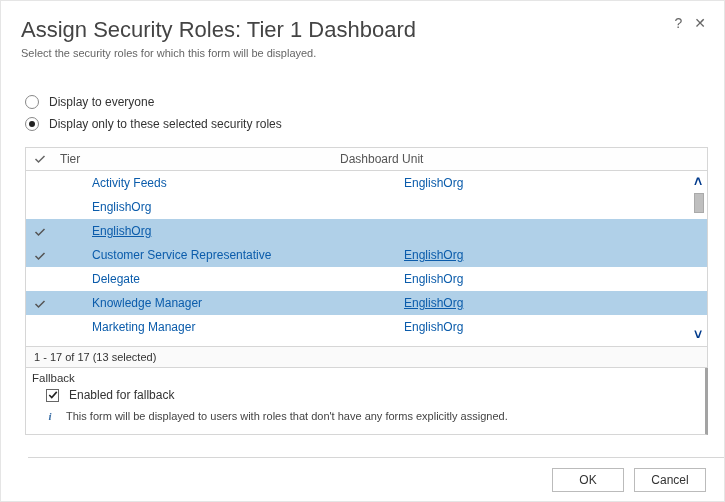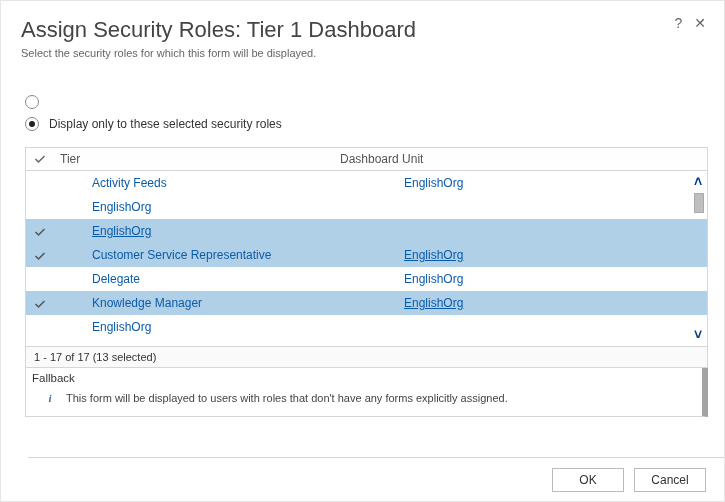--- a/index.html
+++ b/index.html
@@ -131,21 +131,21 @@
   .status {
     padding: 4px 8px;
     border-top: 1px solid #d6d6d6;
     font-size: 11px;
     color: #333;
     background: #fafafa;
   }
   .fallback-wrap {
     margin: 0 16px 0 24px;
     border-left: 1px solid #d6d6d6;
-    border-right: 6px solid #a3a3a3;
+    border-right: 3px solid #a3a3a3;
     border-bottom: 1px solid #d6d6d6;
     padding: 4px 6px 10px 6px;
   }
   .fb-title { font-size: 11.5px; color: #333; margin-bottom: 4px; }
   .fb-row { display: flex; align-items: center; gap: 10px; margin-left: 14px; font-size: 12px; color: #333; }
   .checkbox {
     width: 13px; height: 13px; border: 1px solid #666; background: #fff;
     display:flex; align-items:center; justify-content:center;
   }
   .checkbox svg { width: 10px; height: 10px; stroke: #222; fill:none; stroke-width: 2.5; }
@@ -188,20 +188,21 @@
   <div class="subtitle">Select the security roles for which this form will be displayed.</div>
   <div class="top-icons">
     <span>?</span>
     <span>✕</span>
   </div>
 </div>
 
 <div class="options">
   <div class="radio-row">
     <span class="radio"></span>
+    <span>Display to everyone</span>
   </div>
   <div class="radio-row">
     <span class="radio checked"></span>
     <span>Display only to these selected security roles</span>
   </div>
 </div>
 
 <div class="table-wrap">
   <div class="thead">
     <div class="col-check hdr-check">
@@ -272,34 +273,43 @@
         <div class="col-name"><span class="link-name">Knowledge Manager</span></div>
         <div class="col-bu"><span class="link-bu">EnglishOrg</span></div>
         <div class="col-scroll"></div>
       </div>
       <div class="row">
         <div class="col-check">
           <svg viewBox="0 0 16 16">
             <polyline points="2,8 6,12 14,4"></polyline>
           </svg>
         </div>
+        <div class="col-name"><span class="link-name">Marketing Manager</span></div>
         <div class="col-bu"><span class="link-bu">EnglishOrg</span></div>
         <div class="col-scroll"></div>
       </div>
       <div class="scroll-track">
       <span class="arrow">˄</span>
       <span class="scroll-thumb"></span>
       <span class="arrow">˅</span>
     </div>
   </div>
   <div class="status">1 - 17 of 17 (13 selected)</div>
 </div>
 
 <div class="fallback-wrap">
   <div class="fb-title">Fallback</div>
+  <div class="fb-row">
+    <span class="checkbox">
+      <svg viewBox="0 0 16 16">
+          <polyline points="2,8 6,12 14,3"></polyline>
+        </svg>
+    </span>
+    <span>Enabled for fallback</span>
+  </div>
   <div class="fb-note">
     <span class="info-icon">i</span>
     <span>This form will be displayed to users with roles that don't have any forms explicitly assigned.</span>
   </div>
 </div>
 
 <div class="footer">
   <div class="btn">OK</div>
   <div class="btn">Cancel</div>
 </div>

